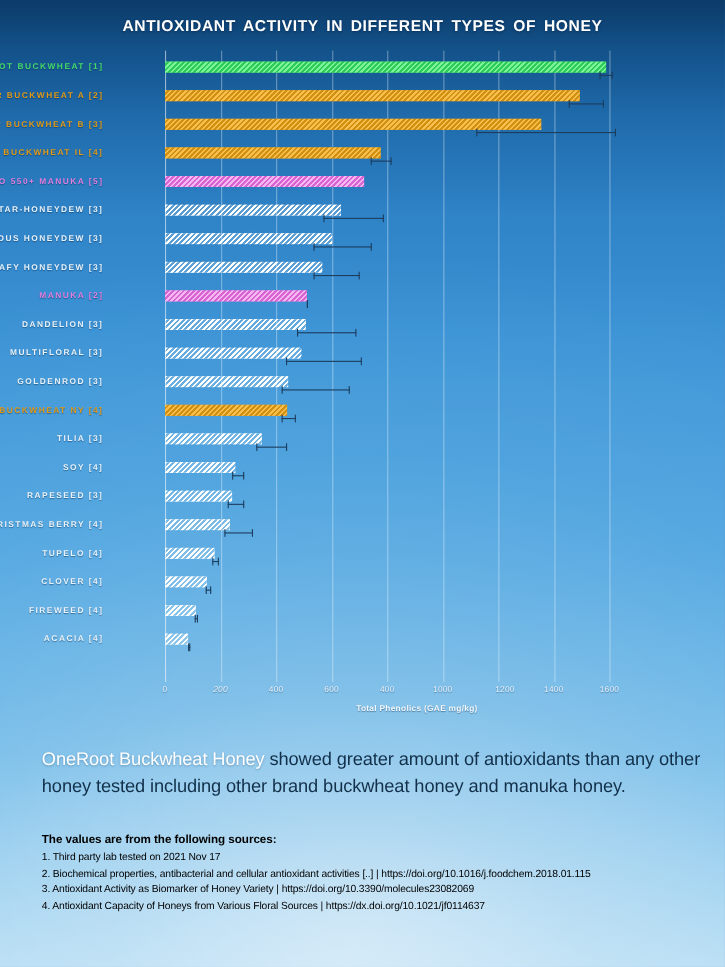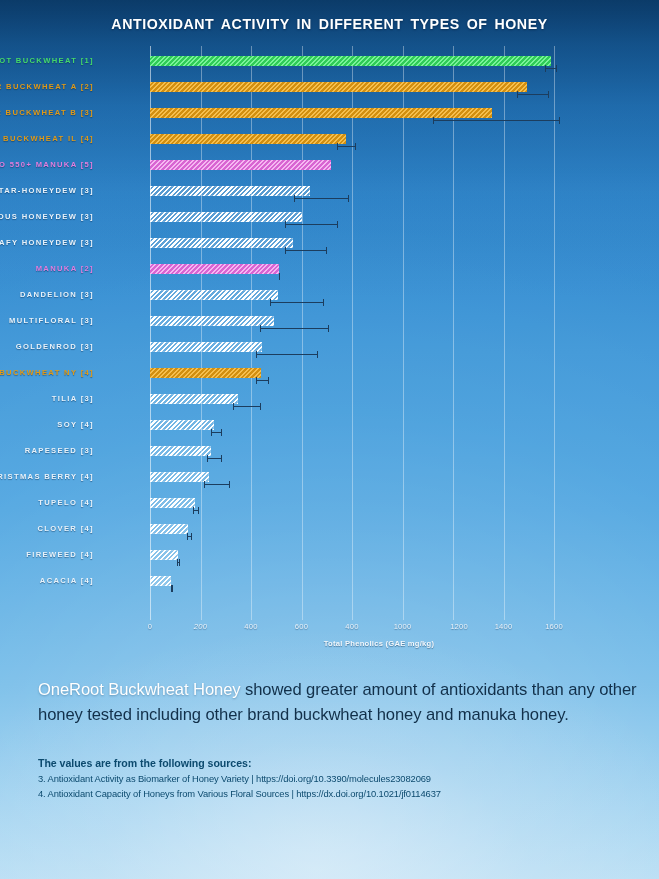--- a/index.html
+++ b/index.html
@@ -209,21 +209,21 @@
     color: #ffffff;
     text-shadow: 0 1px 2px rgba(20,60,95,0.35);
   }
 
   
   #sources {
     position: absolute;
     left: 38px;
     top: 757px;
     width: 600px;
-    color: #0c4a6e;
+    color: #000000;
   }
   #sources .heading {
     font-size: 10.6px;
     font-weight: bold;
     margin-bottom: 3px;
     letter-spacing: -0.05px;
   }
   #sources .src {
     font-size: 9.4px;
     line-height: 14.6px;
@@ -476,18 +476,20 @@
     <div id="xlabel">Total Phenolics (GAE mg/kg)</div>
   </div>
 
   <div id="caption">
     <span class="hl">OneRoot Buckwheat Honey</span><span> showed greater amount of antioxidants than any other honey tested including other brand buckwheat honey and manuka honey.</span>
   </div>
 
   <div id="sources">
     <div class="heading">The values are from the following sources:</div>
     <div id="sources-list">
+        <div class="src">1. Third party lab tested on 2021 Nov 17</div>
+        <div class="src">2. Biochemical properties, antibacterial and cellular antioxidant activities [..] | https://doi.org/10.1016/j.foodchem.2018.01.115</div>
         <div class="src">3. Antioxidant Activity as Biomarker of Honey Variety | https://doi.org/10.3390/molecules23082069</div>
         <div class="src">4. Antioxidant Capacity of Honeys from Various Floral Sources | https://dx.doi.org/10.1021/jf0114637</div>
       </div>
   </div>
 
 </div>
 
 </body></html>

